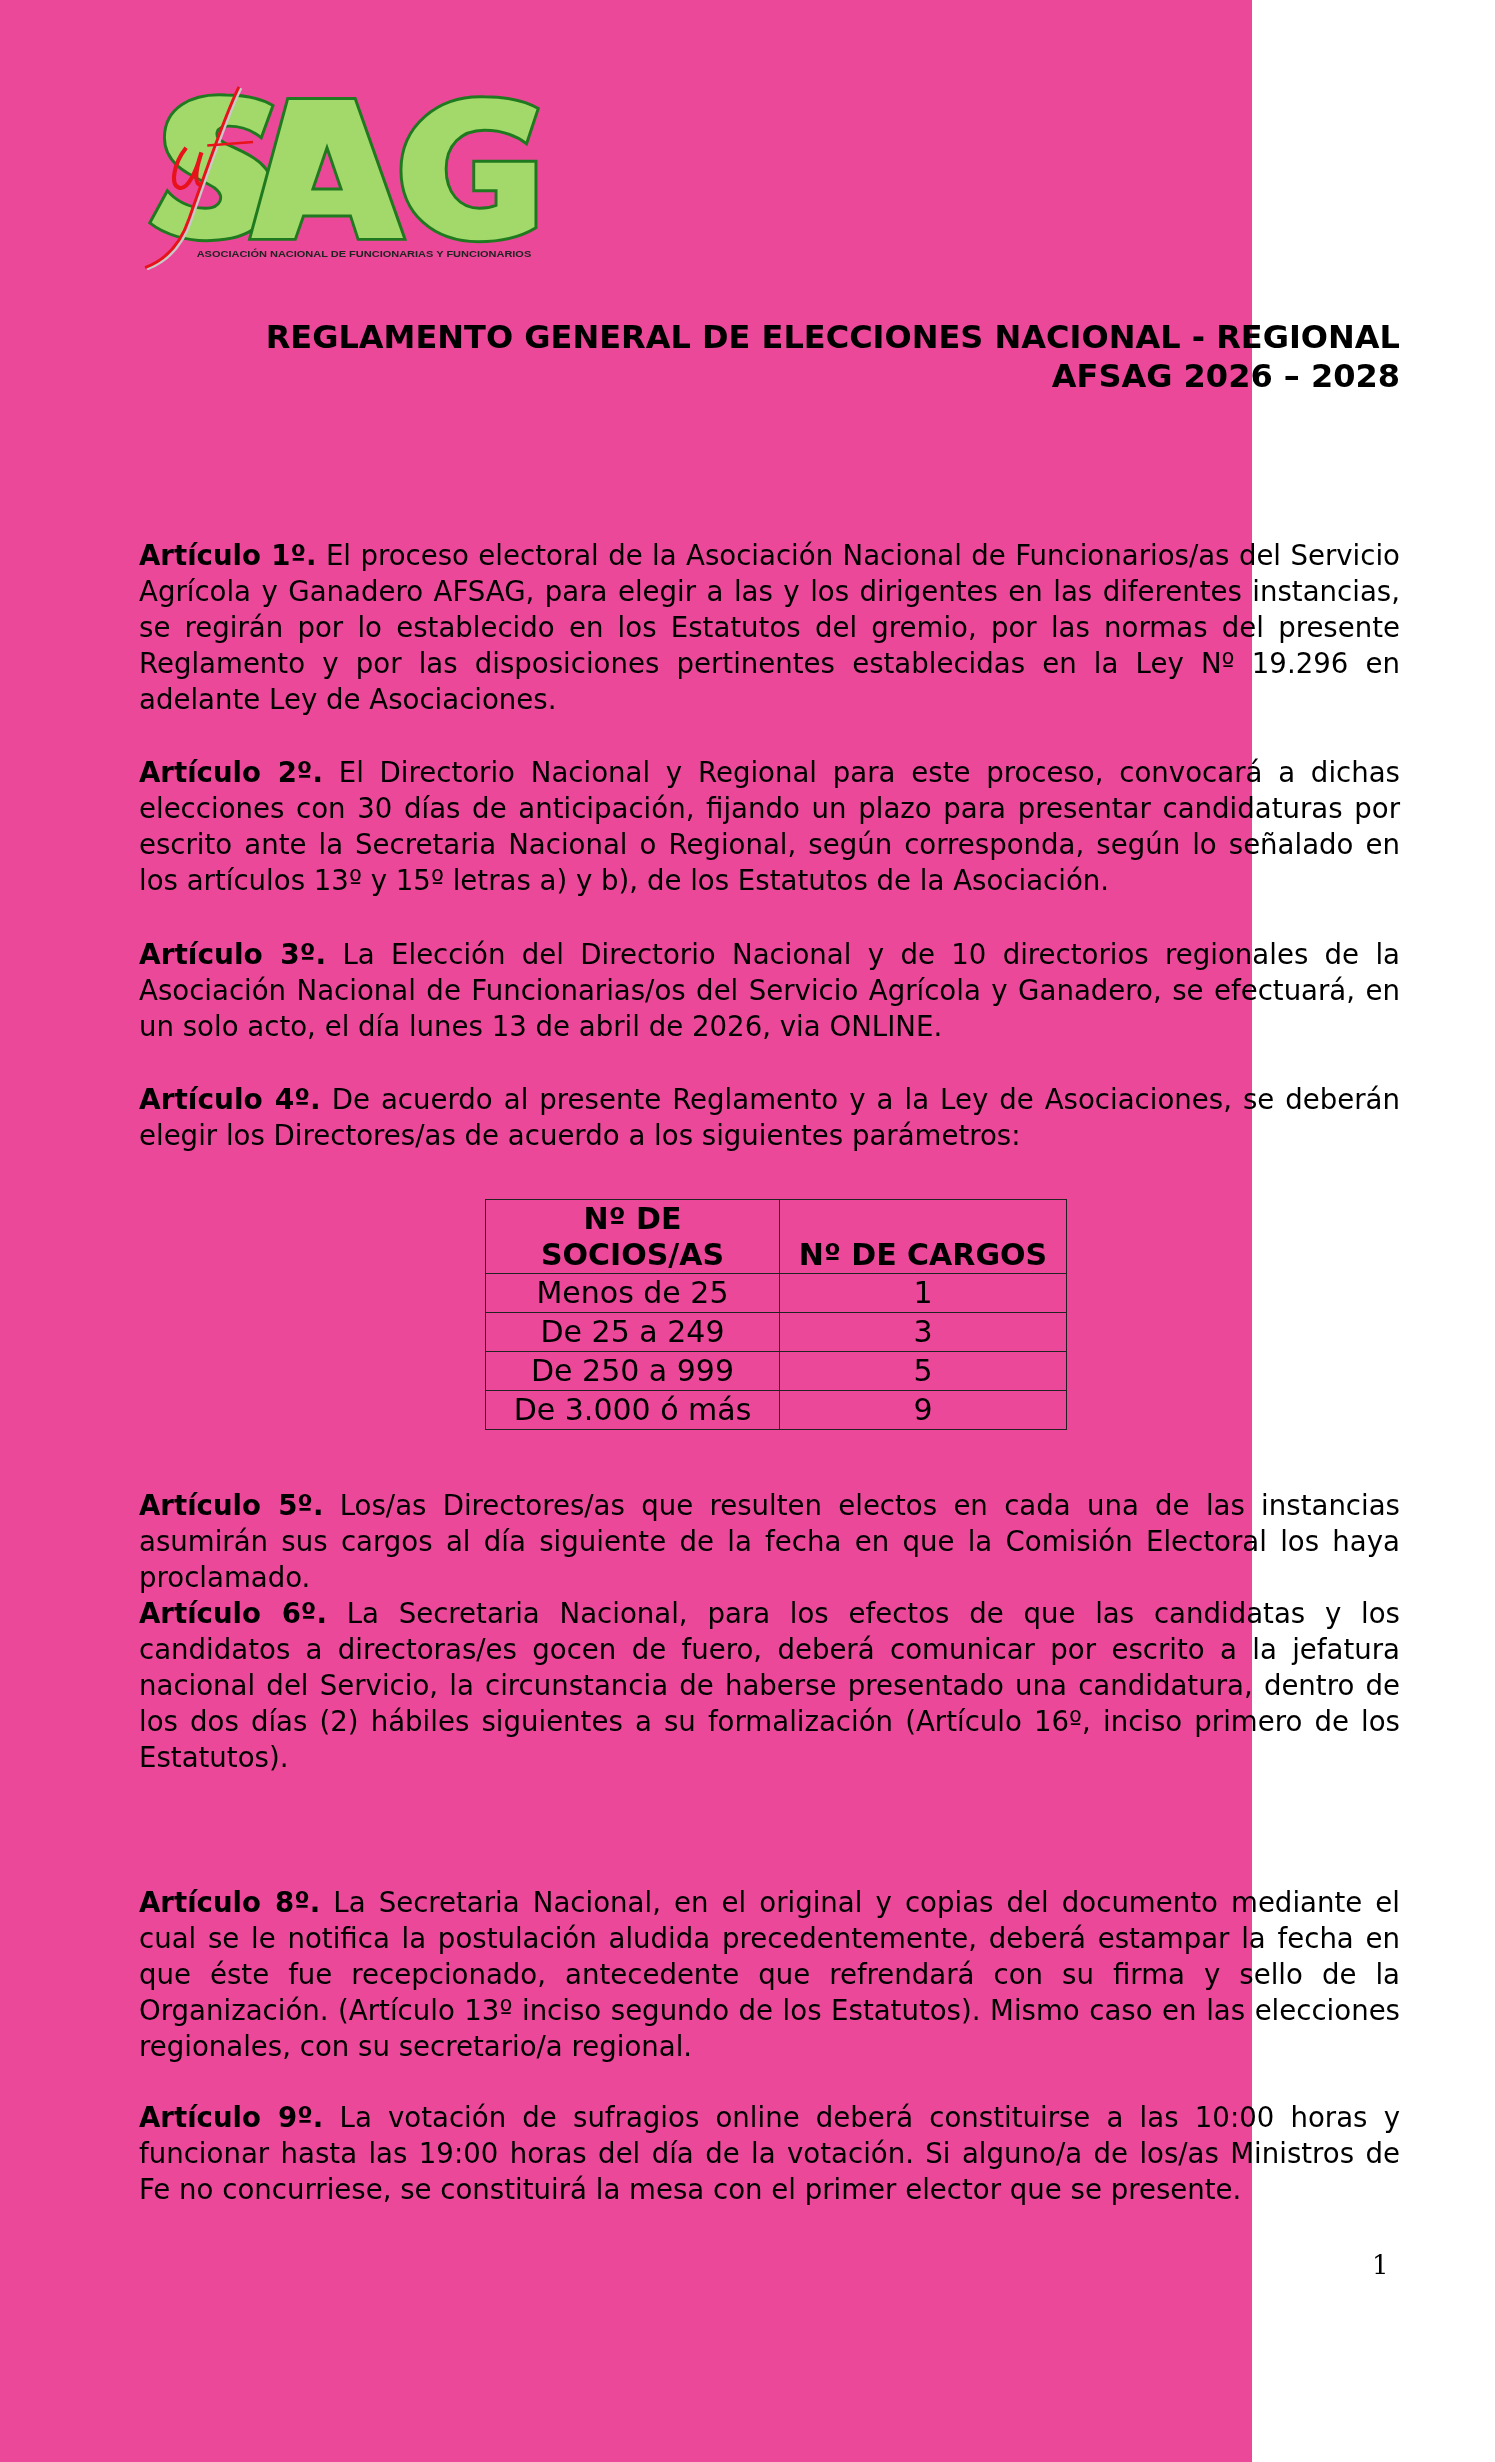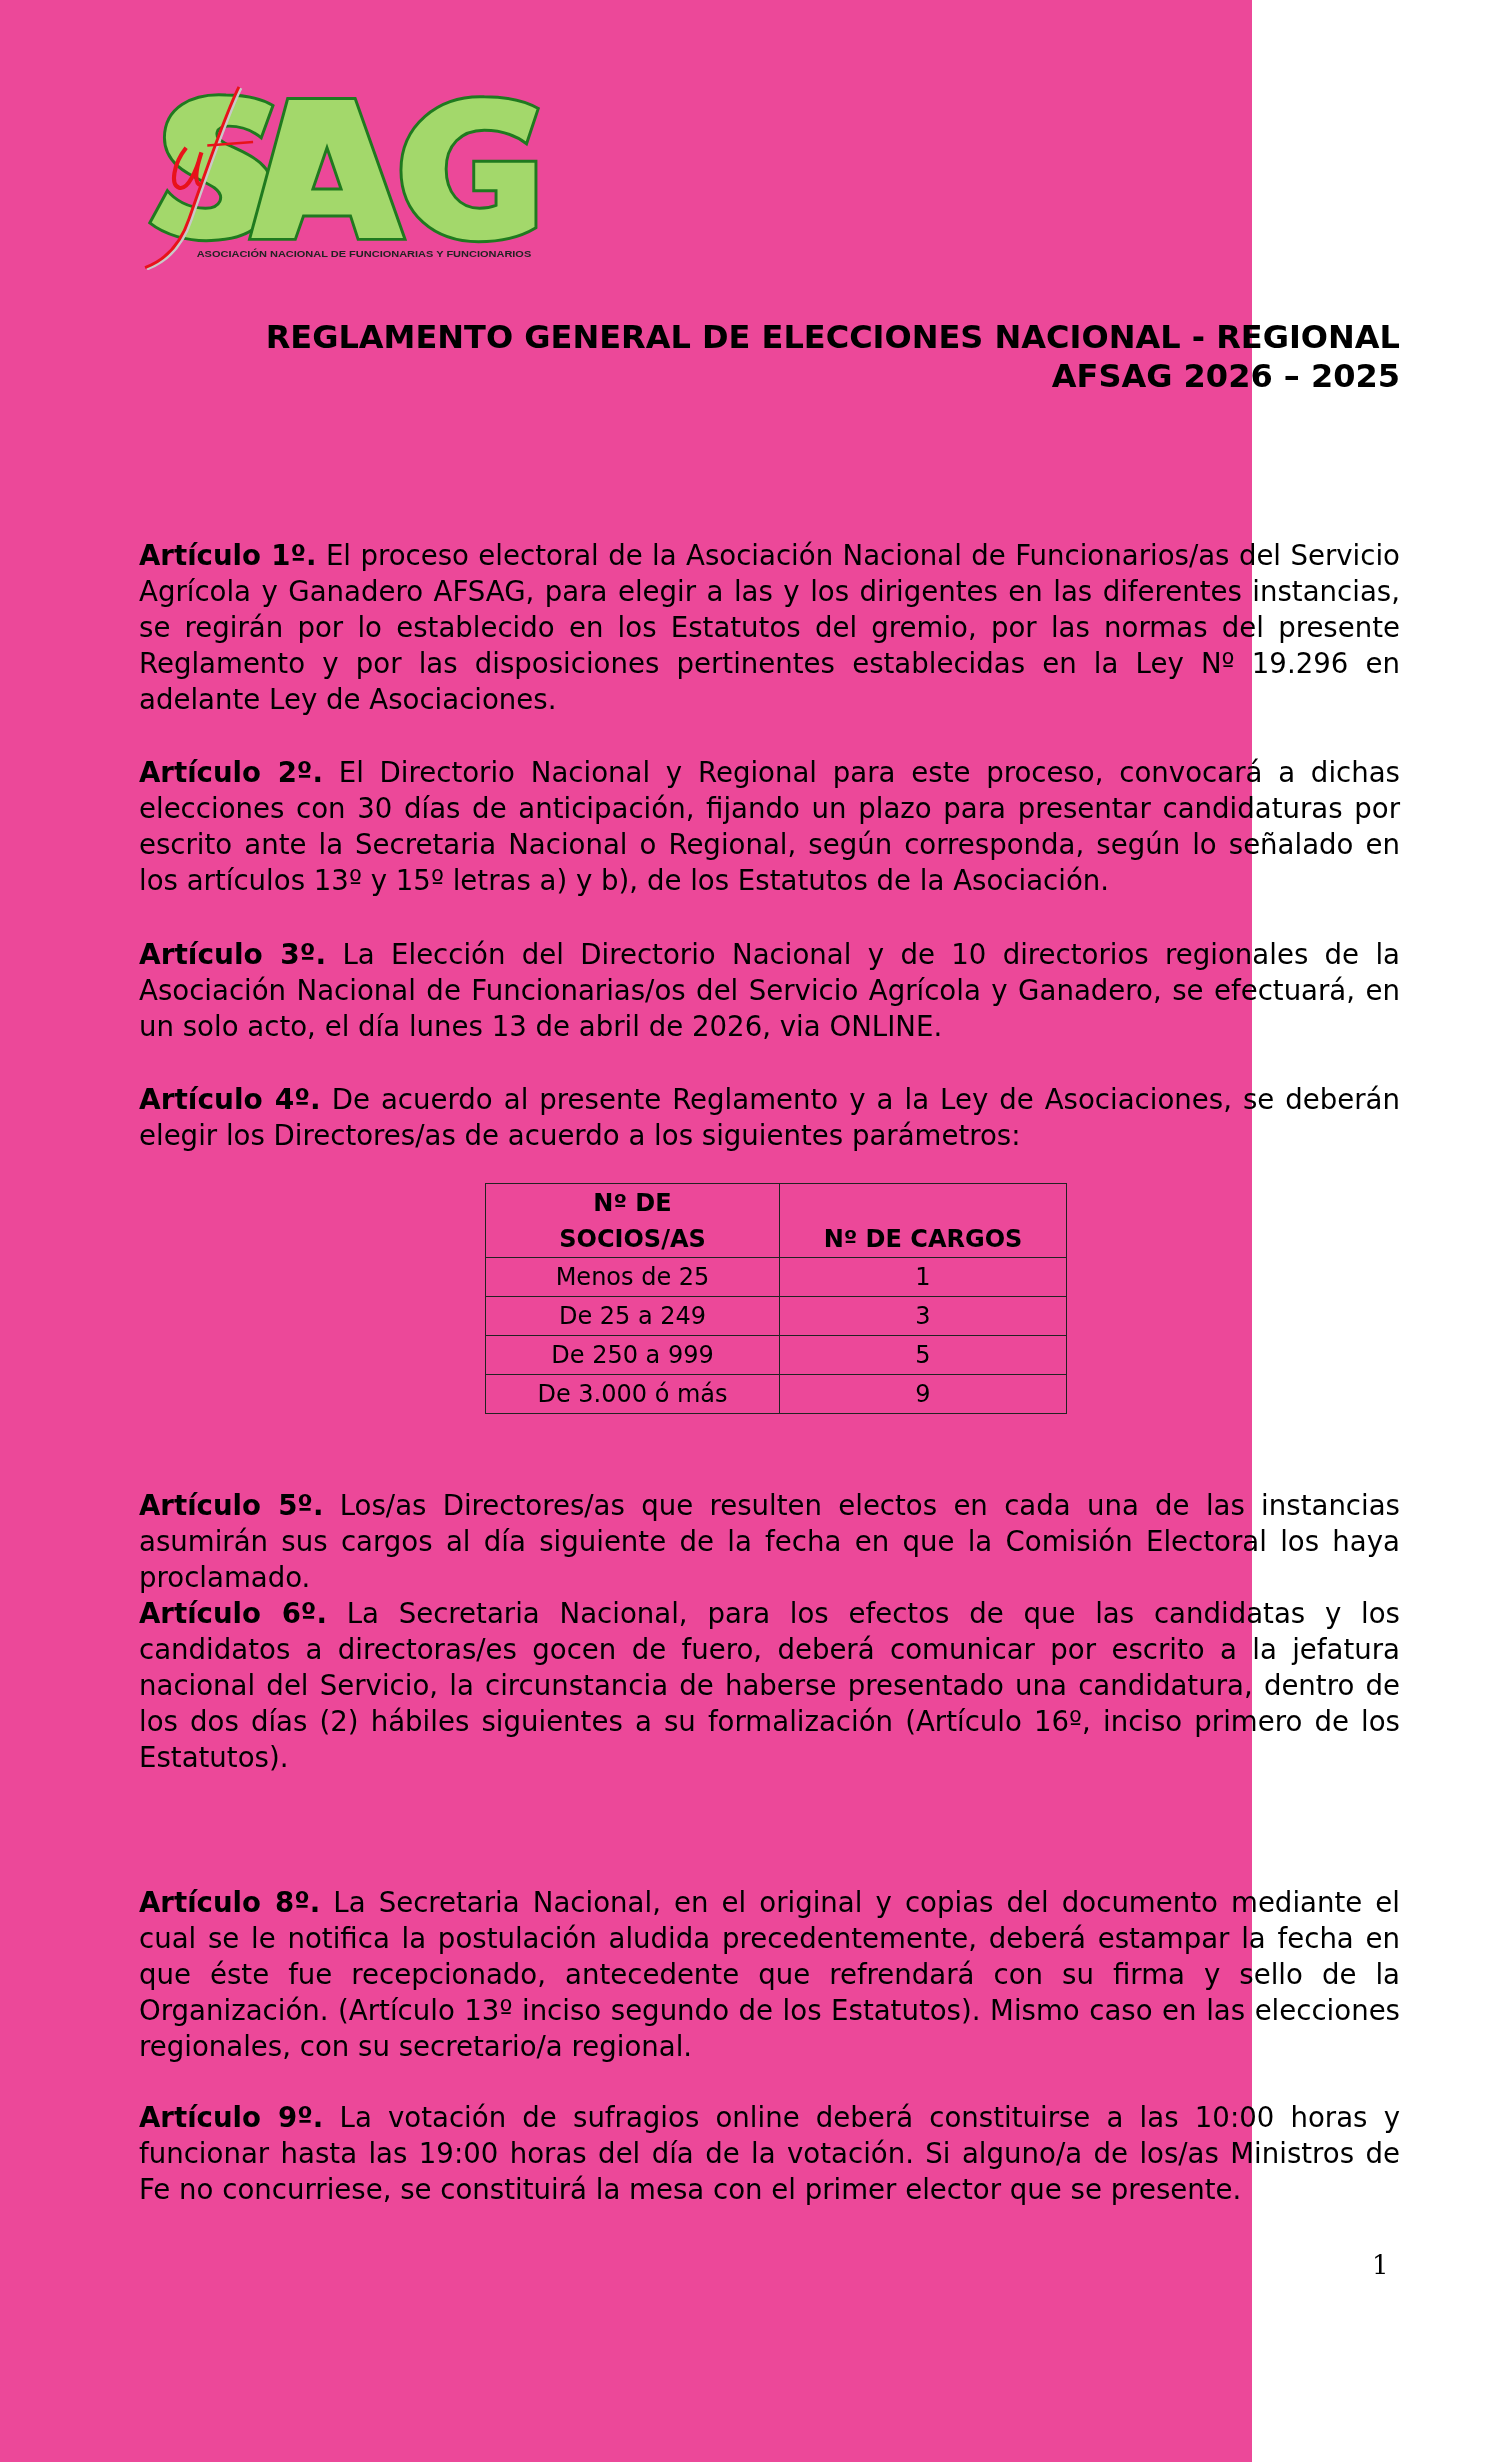--- a/index.html
+++ b/index.html
@@ -18,21 +18,21 @@
 
   
   .body { position:absolute; left:139px; width:1261px; font-size:27.6px; line-height:36px; text-align:justify; }
   .article { margin:0; }
   .art-label { font-weight:bold; }
   .art-label.small { font-size:28px; }
   .b { font-weight:normal; }
 
   
   .table-wrap { position:absolute; left:485px; top:1183px; }
-  table.cargos { border-collapse:collapse; font-size:24px; line-height:36px; }
+  table.cargos { border-collapse:collapse; font-size:30px; line-height:36px;margin-top:16px; }
   table.cargos th, table.cargos td { border:1.8px solid #222; text-align:center; padding:0; }
   table.cargos th { font-weight:bold; vertical-align:bottom; height:73px; }
   table.cargos td { height:38px; }
   table.cargos .c1 { width:293px; }
   table.cargos .c2 { width:286px; }
 
   .page-number { position:absolute; left:1372px; top:2250px; font-family:"DejaVu Serif", "Liberation Serif", serif; font-size:26px; }
 </style>
 </head>
 <body>
@@ -52,21 +52,21 @@
       <path d="M175 10 C150 60 120 150 90 235 C75 280 50 305 15 318" fill="none" stroke="#c9c9c9" stroke-width="6"></path>
       <path d="M172 8 C147 58 117 148 87 233 C72 278 47 303 12 316" fill="none" stroke="#e8121a" stroke-width="5"></path>
       <path d="M82 112 C60 140 55 175 70 180 C85 185 100 150 108 120 C98 150 95 175 108 176" fill="none" stroke="#e8121a" stroke-width="7"></path>
       <line x1="118" y1="108" x2="196" y2="102" stroke="#e8121a" stroke-width="4"></line>
     </g>
     <text x="100" y="298" font-family="Liberation Sans, sans-serif" font-weight="bold" font-size="17" fill="#222" textLength="570" lengthAdjust="spacingAndGlyphs">ASOCIACIÓN NACIONAL DE FUNCIONARIAS Y FUNCIONARIOS</text>
   </svg>
 
   <div class="title-block title-main">
     <span class="title-line">REGLAMENTO GENERAL DE ELECCIONES NACIONAL - REGIONAL</span>
-    <span class="title-line">AFSAG 2026 – 2025</span>
+    <span class="title-line">AFSAG 2026 – 2028</span>
   </div>
 
   <div class="body" style="top:538px;">
     <p class="article"><span class="art-label">Artículo 1º.</span><span> El proceso electoral de la Asociación Nacional de Funcionarios/as del Servicio Agrícola y Ganadero </span><span class="b">AFSAG</span><span>, para elegir a las y los dirigentes en las diferentes instancias, se regirán por lo establecido en los Estatutos del gremio, por las normas del presente Reglamento y por las disposiciones pertinentes establecidas en la Ley Nº 19.296 en adelante Ley de Asociaciones.</span></p>
   </div>
 
   <div class="body" style="top:755px;">
     <p class="article"><span class="art-label">Artículo 2º.</span><span> El Directorio Nacional y Regional para este proceso, convocará a dichas elecciones con 30 días de anticipación, fijando un plazo para presentar candidaturas por escrito ante la Secretaria Nacional o Regional, según corresponda, según lo señalado en los artículos 13º y 15º letras a) y b), de los Estatutos de la Asociación.</span></p>
   </div>
 

